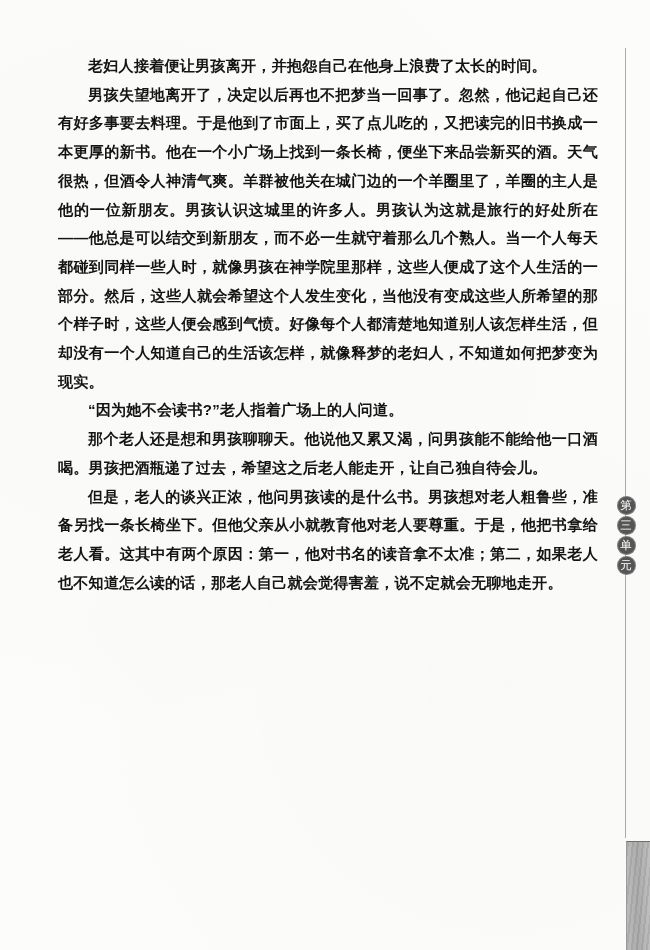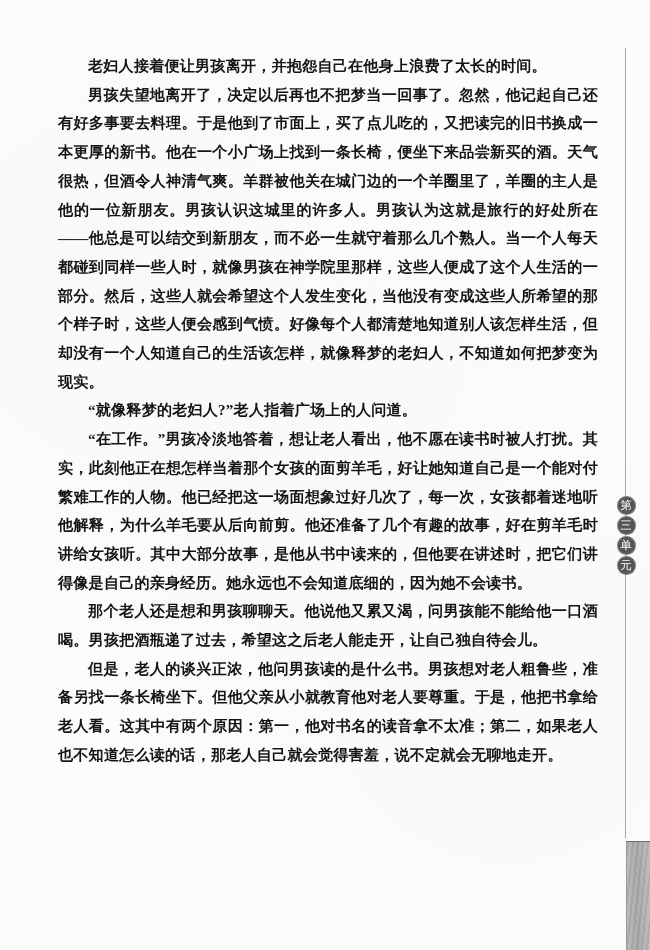--- a/index.html
+++ b/index.html
@@ -36,21 +36,21 @@
     margin: 0;
     text-align: justify;
     text-align-last: left;
     text-justify: inter-ideograph;
     font-size: 15.1px;
     line-height: 28.7px;
     color: #141414;
     letter-spacing: 0.2px;
     text-indent: 30px;
     font-weight: 600;
-    font-family: Liberation Serif, serif;
+    font-family: Liberation Sans, sans-serif;
     word-break: break-all;
   }
 
   
   .margin-rule {
     position: absolute;
     left: 625px;
     top: 48px;
     width: 1px;
     height: 790px;
@@ -106,22 +106,21 @@
   }
 </style>
 </head>
 <body>
 
 <div class="page">
 
   <div class="text-column">
     <p class="para">老妇人接着便让男孩离开，并抱怨自己在他身上浪费了太长的时间。</p>
     <p class="para">男孩失望地离开了，决定以后再也不把梦当一回事了。忽然，他记起自己还有好多事要去料理。于是他到了市面上，买了点儿吃的，又把读完的旧书换成一本更厚的新书。他在一个小广场上找到一条长椅，便坐下来品尝新买的酒。天气很热，但酒令人神清气爽。羊群被他关在城门边的一个羊圈里了，羊圈的主人是他的一位新朋友。男孩认识这城里的许多人。男孩认为这就是旅行的好处所在——他总是可以结交到新朋友，而不必一生就守着那么几个熟人。当一个人每天都碰到同样一些人时，就像男孩在神学院里那样，这些人便成了这个人生活的一部分。然后，这些人就会希望这个人发生变化，当他没有变成这些人所希望的那个样子时，这些人便会感到气愤。好像每个人都清楚地知道别人该怎样生活，但却没有一个人知道自己的生活该怎样，就像释梦的老妇人，不知道如何把梦变为现实。</p>
-    <p class="para">“就像释梦的老妇人?”老人指着广场上的人问道。</p>
-    <p class="para">“在工作。”男孩冷淡地答着，想让老人看出，他不愿在读书时被人打扰。其实，此刻他正在想怎样当着那个女孩的面剪羊毛，好让她知道自己是一个能对付繁难工作的人物。他已经把这一场面想象过好几次了，每一次，女孩都着迷地听他解释，为什么羊毛要从后向前剪。他还准备了几个有趣的故事，好在剪羊毛时讲给女孩听。其中大部分故事，是他从书中读来的，但他要在讲述时，把它们讲得像是自己的亲身经历。她永远也不会知道底细的，因为她不会读书。</p>
+    <p class="para">“因为她不会读书?”老人指着广场上的人问道。</p>
     <p class="para">那个老人还是想和男孩聊聊天。他说他又累又渴，问男孩能不能给他一口酒喝。男孩把酒瓶递了过去，希望这之后老人能走开，让自己独自待会儿。</p>
     <p class="para">但是，老人的谈兴正浓，他问男孩读的是什么书。男孩想对老人粗鲁些，准备另找一条长椅坐下。但他父亲从小就教育他对老人要尊重。于是，他把书拿给老人看。这其中有两个原因：第一，他对书名的读音拿不太准；第二，如果老人也不知道怎么读的话，那老人自己就会觉得害羞，说不定就会无聊地走开。</p>
 
   </div>
 
   <div class="margin-rule"></div>
 
   <div class="unit-badges">
     <div class="unit-badge">第</div>
     <div class="unit-badge">三</div>

